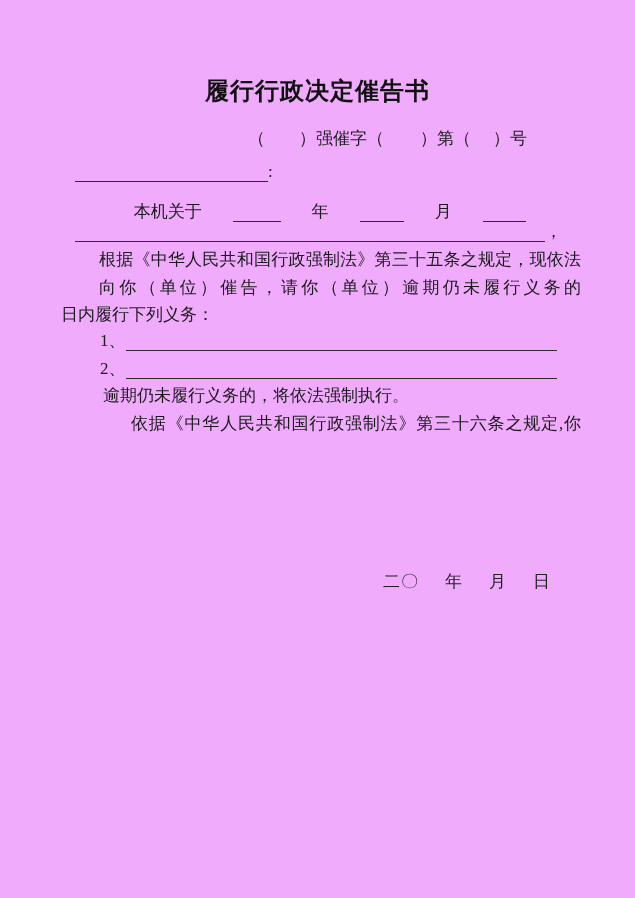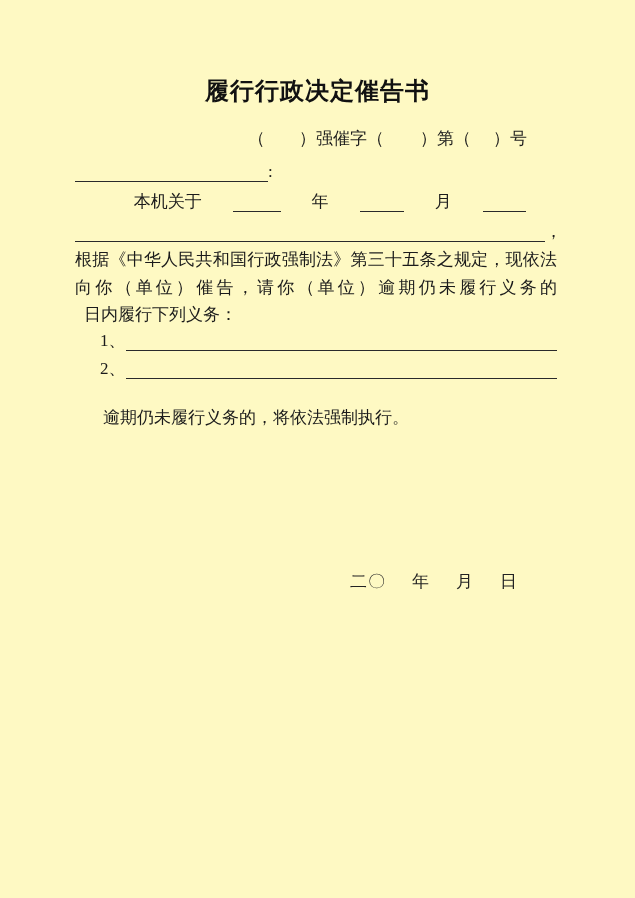--- a/index.html
+++ b/index.html
@@ -1,19 +1,19 @@
 <!DOCTYPE html>
 <html><head>
 <meta charset="utf-8">
 <style>
   html,body{margin:0;padding:0;background:#ffffff;}
   .page{
     position:relative;
     width:635px;height:898px;
-    background:#fef9c3;
+    background:#f0abfc;
     color:#1b1b1b;
     font-family:"Liberation Serif","DejaVu Serif",serif;
     overflow:hidden;
   }
   .title{
     position:absolute;left:0;top:75px;width:635px;
     text-align:center;
     font-family:"Liberation Sans","DejaVu Sans",sans-serif;
     font-weight:bold;font-size:24px;letter-spacing:1px;
     color:#111;
@@ -33,33 +33,33 @@
   .row span{white-space:pre;}
   .blank{
     height:0;border-bottom:1px solid #2a2a2a;
     display:inline-block;
   }
   .grow{flex:1;}
   .sp{height:0;display:inline-block;}
   .jline{
     position:absolute;
     font-size:17px;line-height:20px;
-    text-align:justify;text-align-last:justify;
+    text-align:justify;text-align-last:justify;margin-left:24px;
   }
   .pline{
     position:absolute;
     font-size:17px;line-height:20px;white-space:pre;
   }
   .sig{
     position:absolute;left:365px;top:543px;
     font-size:17px;line-height:20px;letter-spacing:1.5px;
     color:#222;
   }
   .date{
-    position:absolute;left:350px;top:572px;
+    position:absolute;left:383px;top:572px;
     display:flex;gap:26px;
     font-size:17px;line-height:20px;letter-spacing:1px;
     color:#222;
   }
 </style>
 </head>
 <body>
 
 <div class="page">
 
@@ -73,54 +73,55 @@
     <span>）第（</span>
     <span class="sp gap3"></span>
     <span>）号</span>
   </div>
 
   <div class="row" style="left:75px;top:162px;width:482px;">
     <span class="blank" style="width:193px;"></span>
     <span>:</span>
   </div>
 
-  <div class="row" style="left:75px;top:192px;width:482px;gap:31px;">
+  <div class="row" style="left:75px;top:202px;width:482px;gap:31px;">
     <span class="sp" style="width:30px;"></span>
     <span>本机关于</span>
     <span class="blank" style="width:52px;"></span>
     <span>年</span>
     <span class="blank" style="width:48px;"></span>
     <span>月</span>
     <span class="blank" style="width:47px;"></span>
     <span class="blank grow"></span>
   </div>
 
   <div class="row" style="left:75px;top:222px;width:487px;">
     <span class="blank" style="width:470px;"></span>
     <span>，</span>
   </div>
 
   <div class="jline" style="left:75px;top:250px;width:482px;">根据《中华人民共和国行政强制法》第三十五条之规定，现依法</div>
   <div class="jline" style="left:75px;top:278px;width:482px;">向你（单位）催告，请你（单位）逾期仍未履行义务的</div>
-  <div class="pline" style="left:84px;top:305px;">日内履行下列义务：</div>
+  <div class="pline" style="left:61px;top:305px;">日内履行下列义务：</div>
 
   <div class="row" style="left:75px;top:331px;width:482px;">
     <span class="sp" style="width:25px;"></span>
     <span>1、</span>
     <span class="blank grow"></span>
   </div>
 
   <div class="row" style="left:75px;top:359px;width:482px;">
     <span class="sp" style="width:25px;"></span>
     <span>2、</span>
     <span class="blank grow"></span>
   </div>
 
-  <div class="pline" style="left:103px;top:386px;margin-top:22px;">逾期仍未履行义务的，将依法强制执行。</div>
+  <div class="pline" style="left:103px;top:386px;">逾期仍未履行义务的，将依法强制执行。</div>
 
+  <div class="jline" style="left:75px;top:414px;width:482px;text-indent:32px;">依据《中华人民共和国行政强制法》第三十六条之规定,你</div>
 
   <div class="date">
     <span>二〇</span>
     <span>年</span>
     <span>月</span>
     <span>日</span>
   </div>
 
 </div>
 

